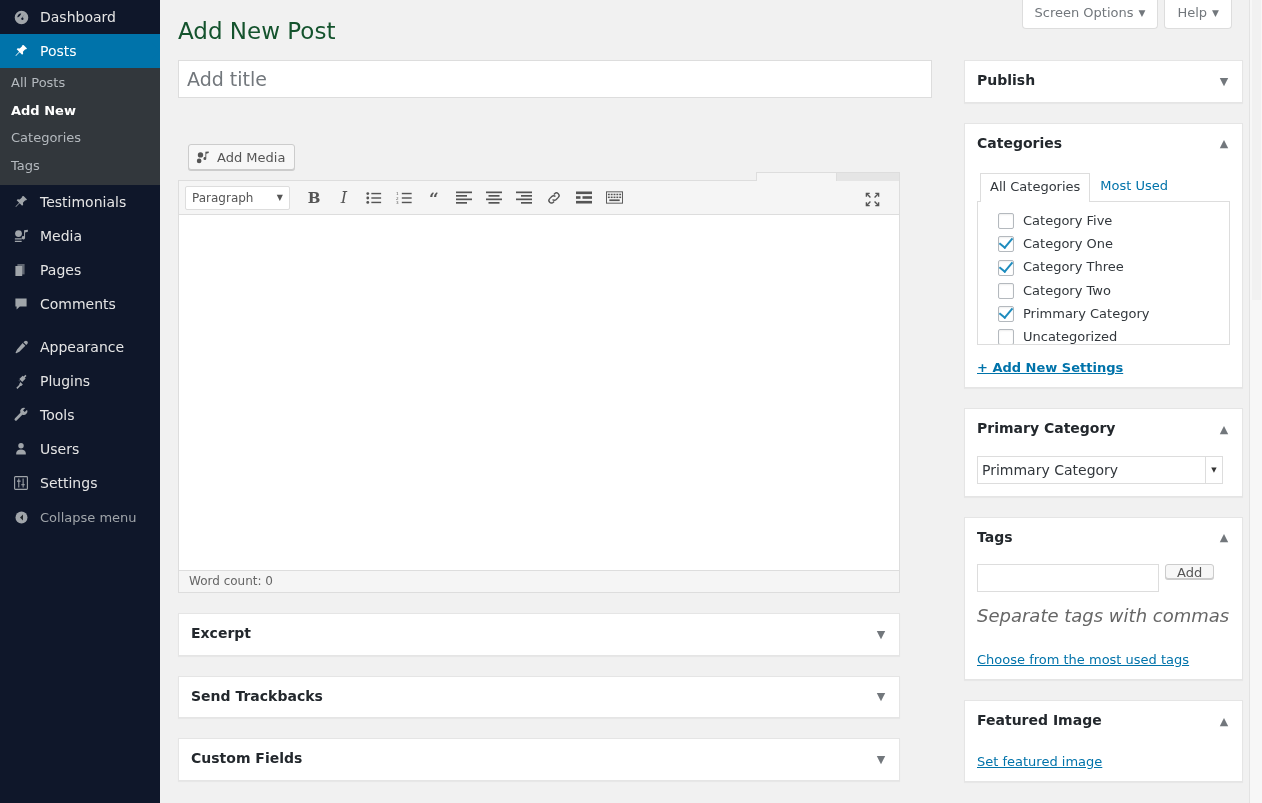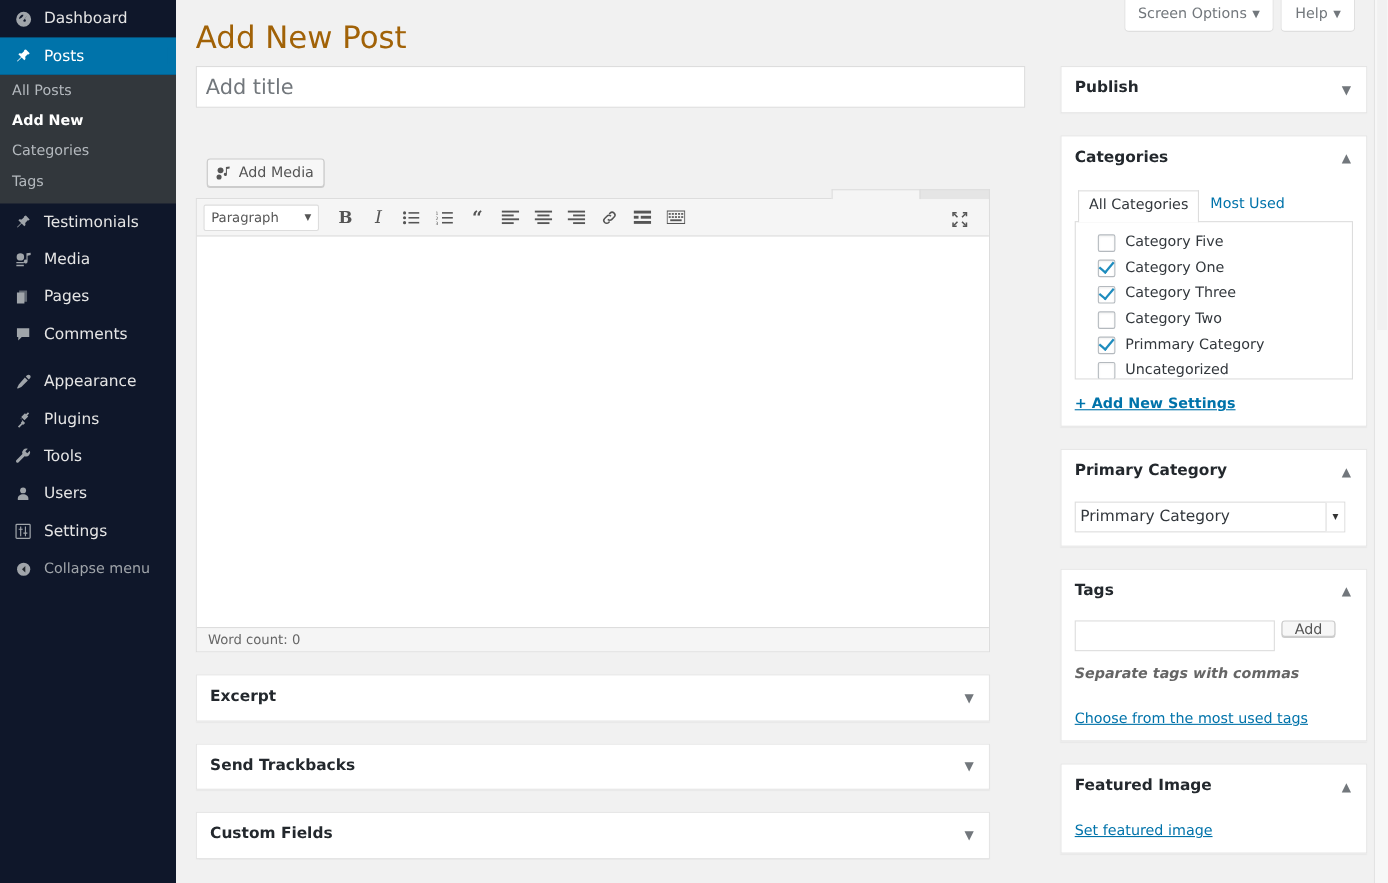--- a/index.html
+++ b/index.html
@@ -93,23 +93,23 @@
     font-size: 13px;
     color: #72777c;
     cursor: pointer;
     line-height: 1.3;
   }
   .meta-link .caret { font-size: 9px; margin-left: 5px; position: relative; top: -1px; }
 
   #page-title {
     position: absolute;
     left: 18px; top: 17px;
-    font-size: 28px;
+    font-size: 23px;
     font-weight: 400;
-    color: #a16207;
+    color: #14532d;
     line-height: 1.3;
     margin: 0;
   }
 
   
   #post-body { position: absolute; left: 18px; top: 60px; width: 1074px; }
   #post-body-content { position: absolute; left: 0; top: 0; width: 722px; }
   #postbox-container-1 { position: absolute; left: 786px; top: 0; width: 279px; }
 
   
@@ -358,24 +358,23 @@
     border: 1px solid #ccc;
     border-radius: 3px;
     font-size: 13px;
     color: #555;
     cursor: pointer;
     box-shadow: 0 1px 0 #ccc;
     font-family: "DejaVu Sans", "Liberation Sans", sans-serif;
   }
   .tag-hint {
     font-style: italic;
-    font-size: 13px;
+    font-size: 18px;
     color: #666;
     margin-top: 13px;
-    font-weight: bold;
   }
   .tag-cloud-link {
     display: inline-block;
     margin-top: 26px;
     font-size: 13px;
     color: #0073aa;
     text-decoration: underline;
     cursor: pointer;
   }
   .featured-link {

